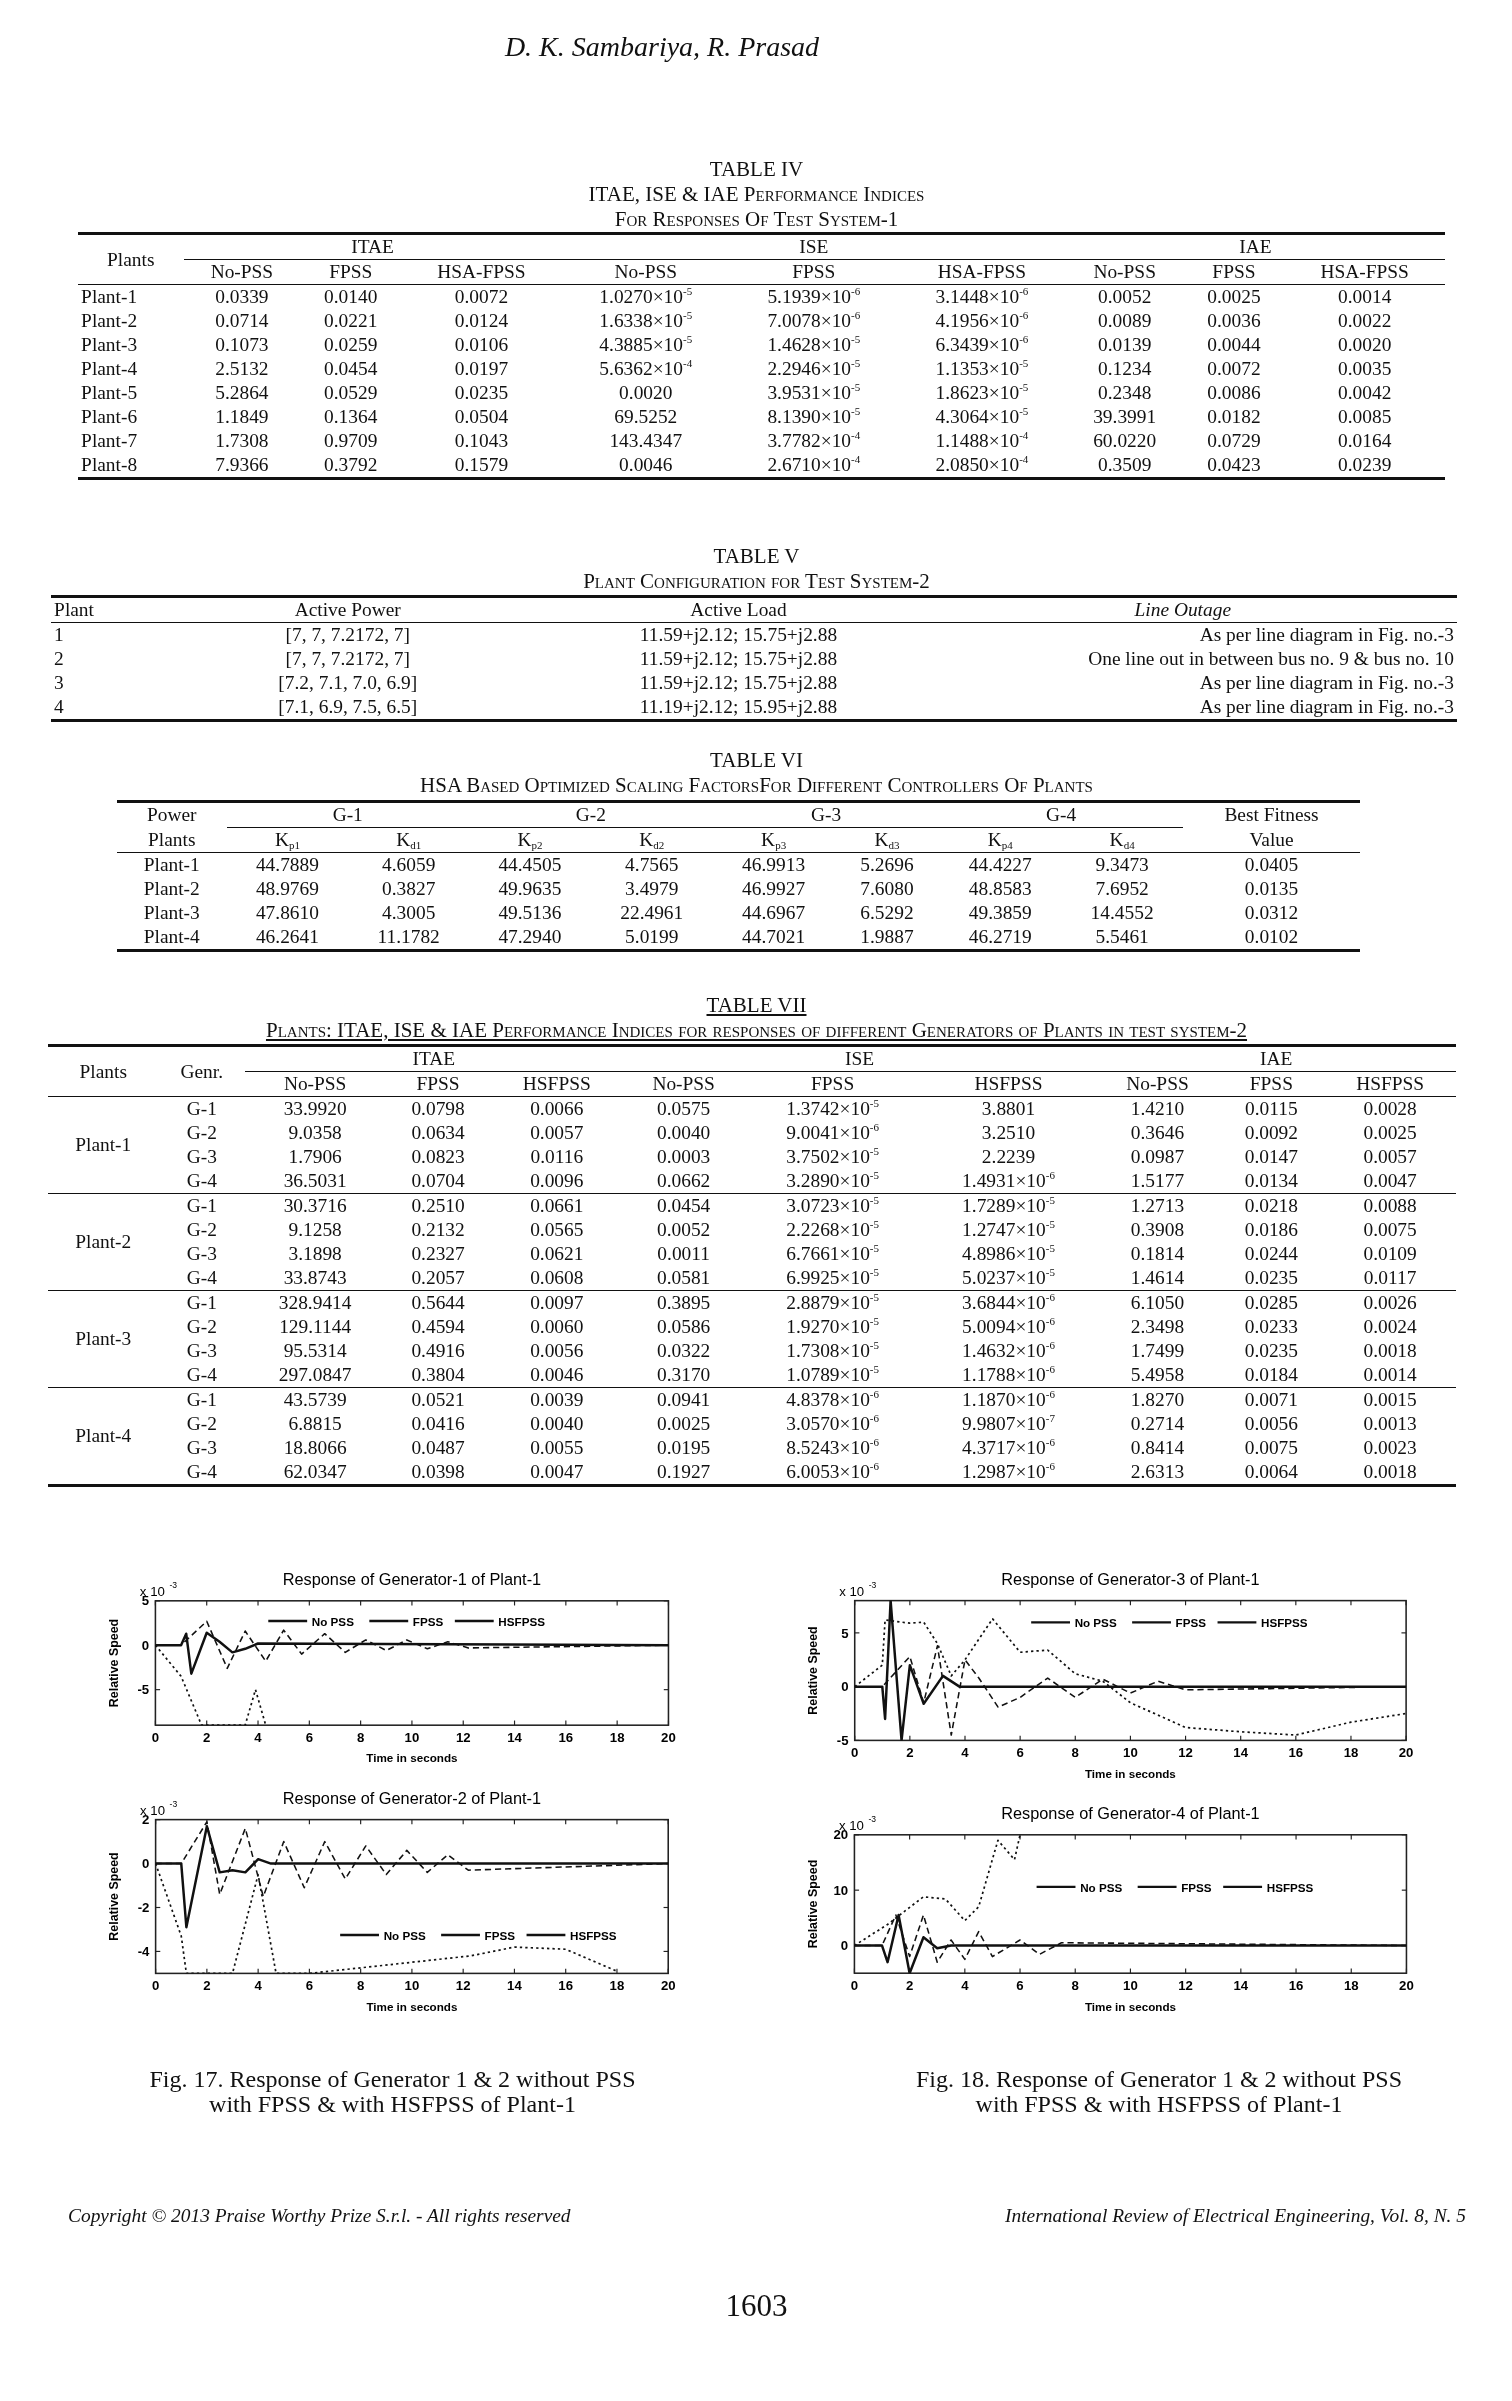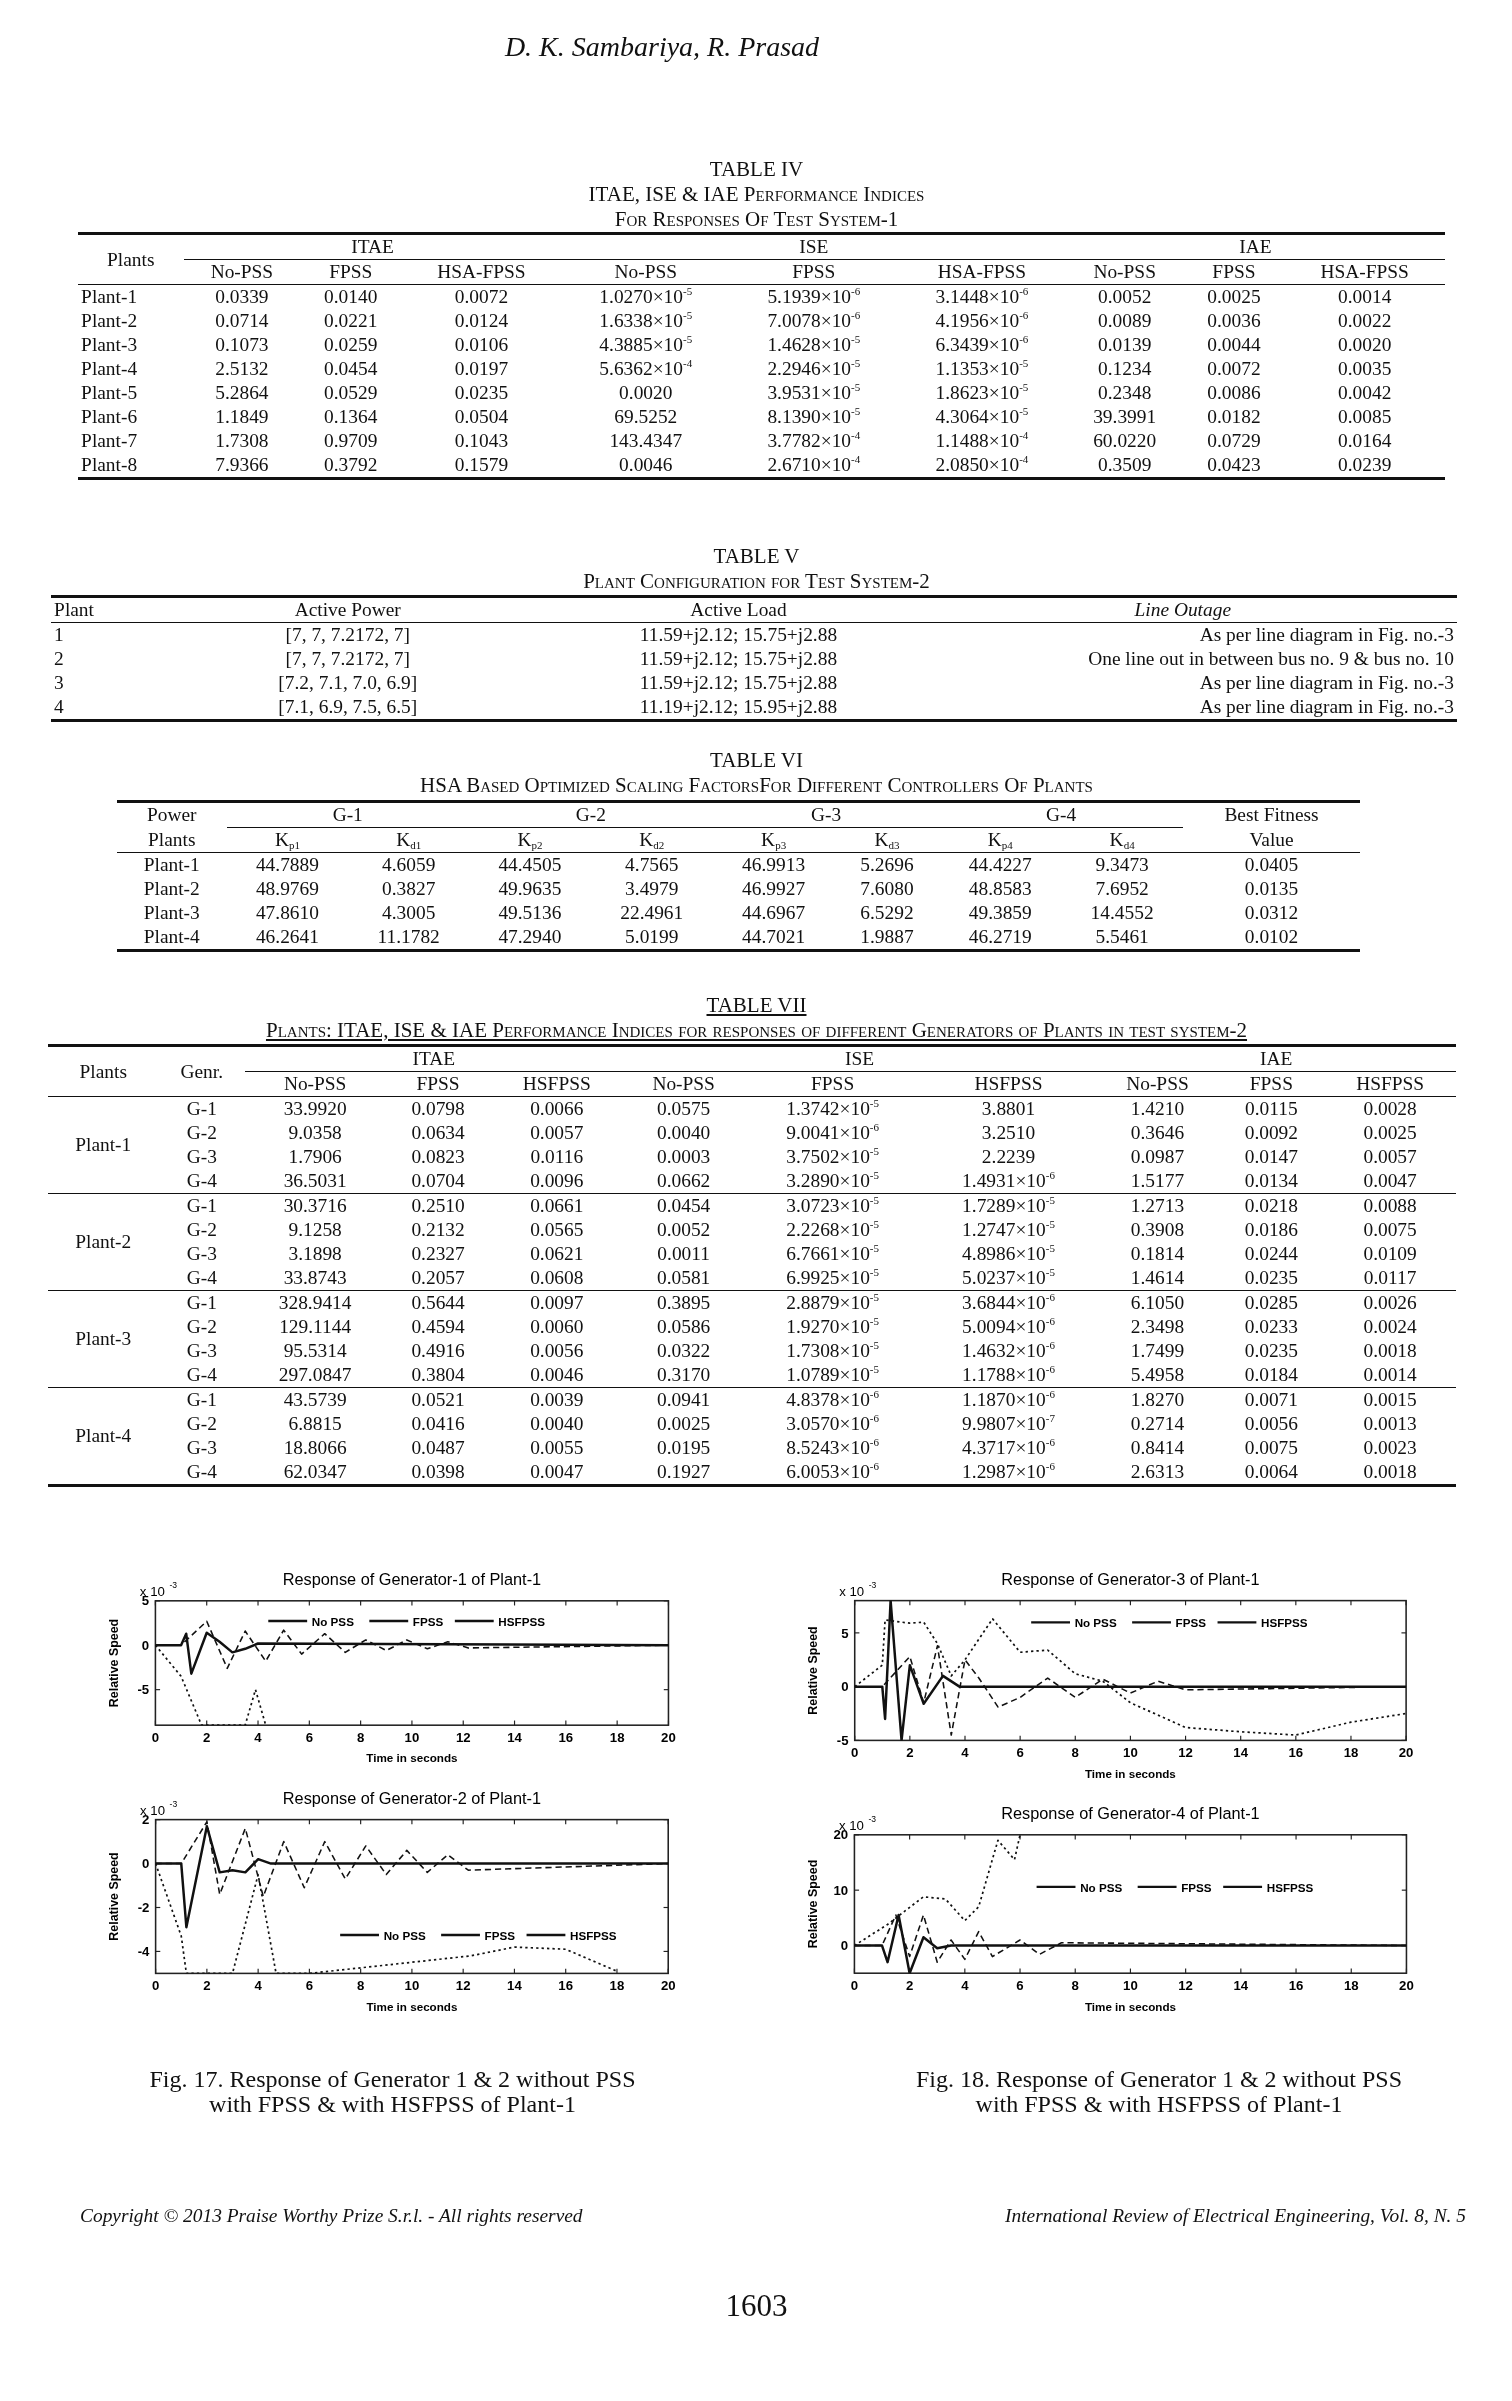--- a/index.html
+++ b/index.html
@@ -759,16 +759,16 @@
 
 <div class="abs fig-caption" style="left:101px;top:2067px;width:583px;">
   <div>Fig. 17. Response of Generator 1 &amp; 2 without PSS</div>
   <div>with FPSS &amp; with HSFPSS of Plant-1</div>
 </div>
 <div class="abs fig-caption" style="left:848px;top:2067px;width:622px;">
   <div>Fig. 18. Response of Generator 1 &amp; 2 without PSS</div>
   <div>with FPSS &amp; with HSFPSS of Plant-1</div>
 </div>
 
-<div class="abs footer-left" style="left:80px;top:2205px;">Copyright © 2013 Praise Worthy Prize S.r.l. - All rights reserved</div>
+<div class="abs footer-left" style="left:68px;top:2205px;">Copyright © 2013 Praise Worthy Prize S.r.l. - All rights reserved</div>
 <div class="abs footer-right" style="right:47px;top:2205px;">International Review of Electrical Engineering, Vol. 8, N. 5</div>
 <div class="abs pageno" style="left:0;top:2288px;width:1513px;">1603</div>
 
 
 </body></html>

